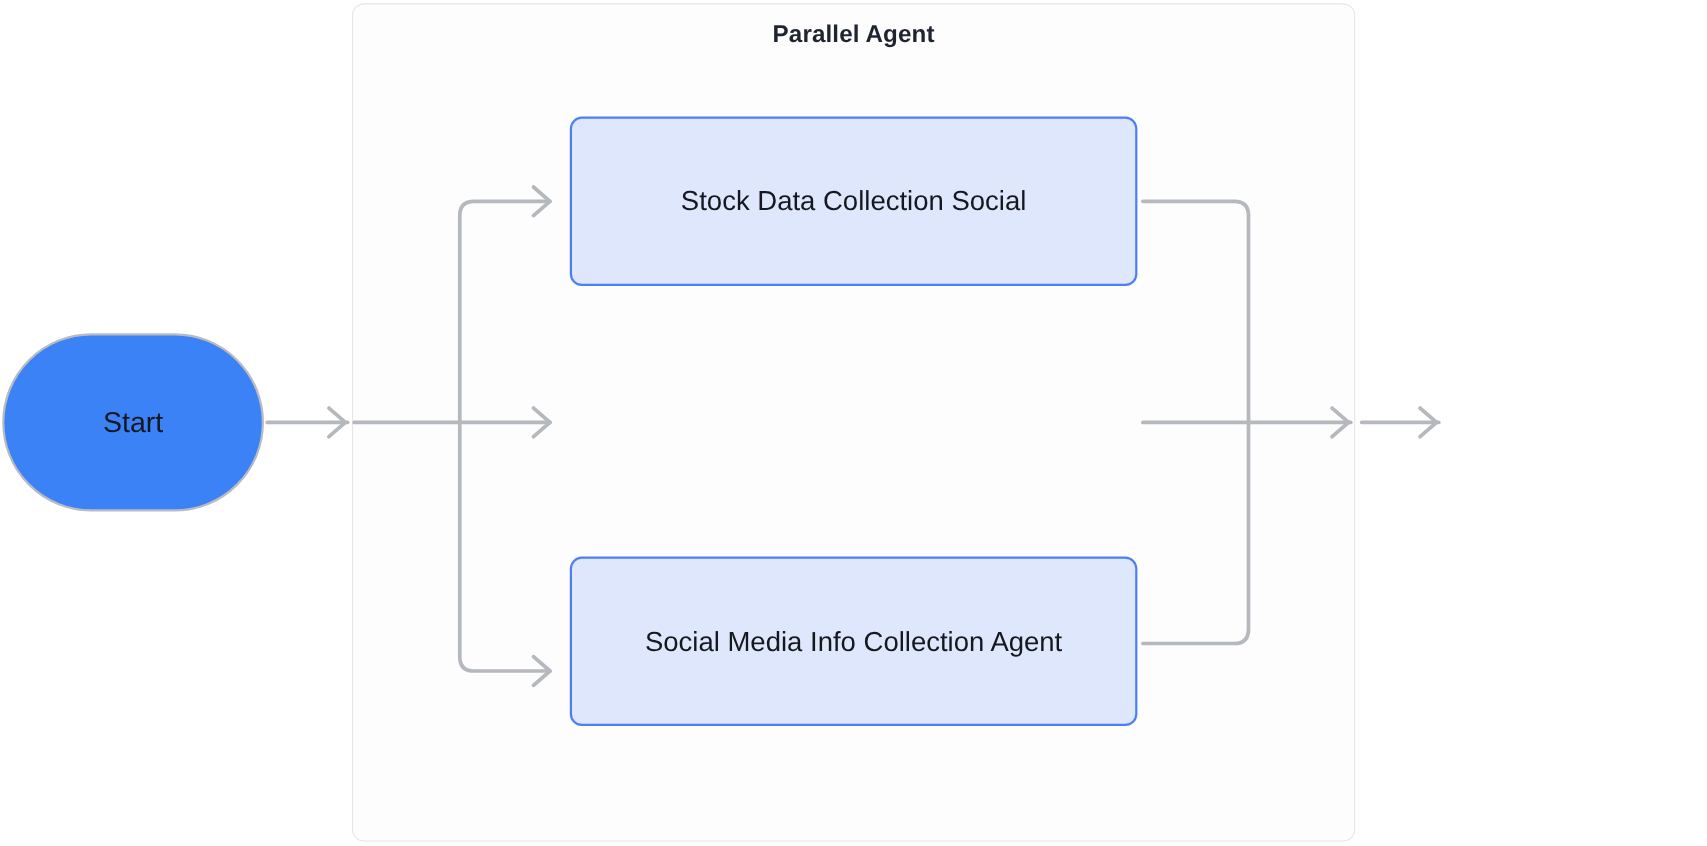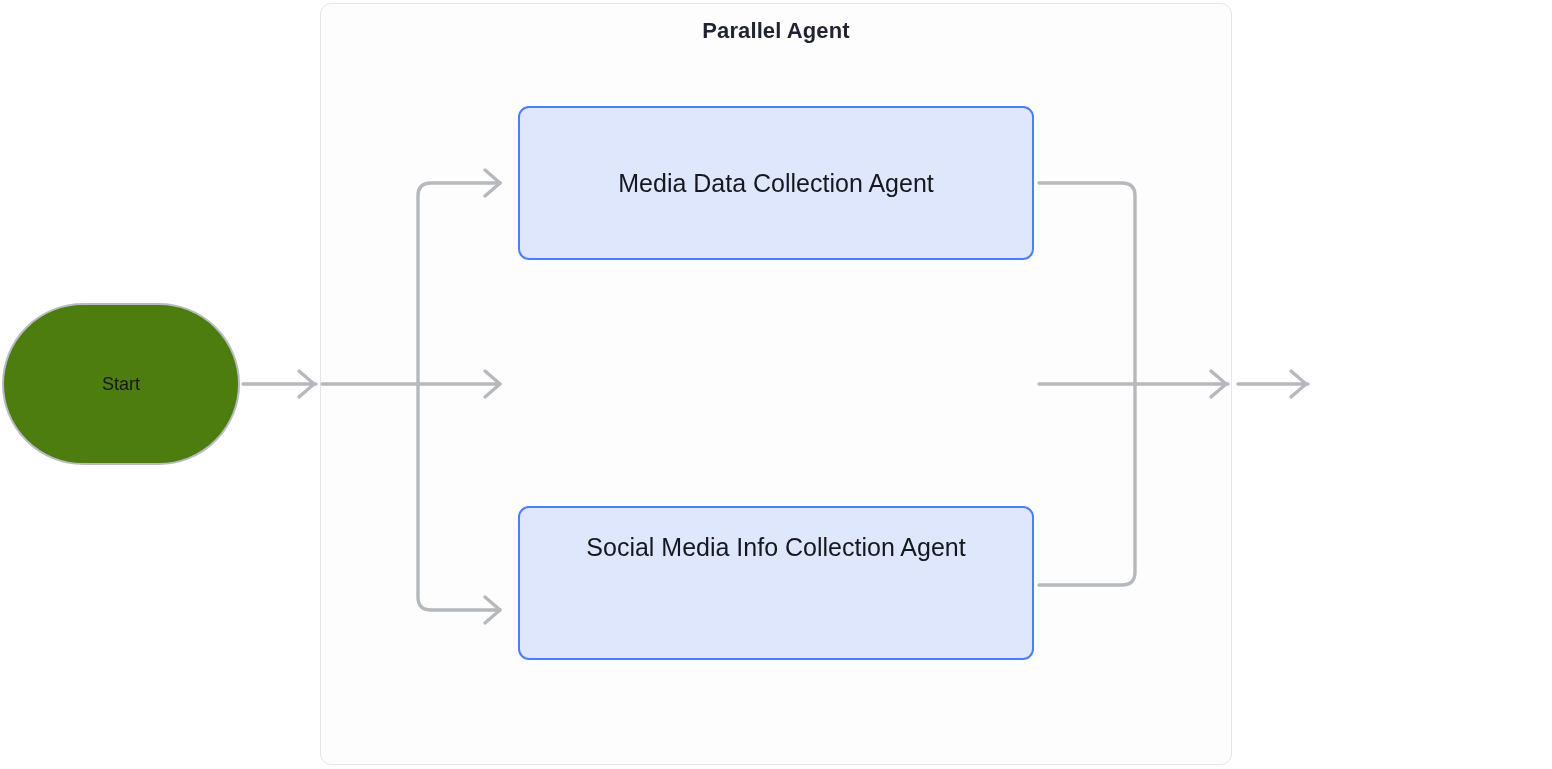--- a/index.html
+++ b/index.html
@@ -47,28 +47,28 @@
     text-align: center;
     font-size: 22px;
     font-weight: bold;
     color: #1f2430;
     letter-spacing: 0.1px;
   }
 
   
   .terminal {
     position: absolute;
-    background: #4d7c0f;
+    background: #3b82f6;
     border: 2.2px solid #b8bcc2;
     border-radius: 999px;
     box-sizing: border-box;
     display: flex;
     align-items: center;
     justify-content: center;
-    font-size: 18px;
+    font-size: 26px;
     color: #15181e;
   }
   .terminal.start {
     left: 2px;
     top: 303px;
     width: 238px;
     height: 162px;
   }
   .terminal.end {
     left: 1311px;
@@ -88,21 +88,21 @@
     border-radius: 11px;
     box-sizing: border-box;
     display: flex;
     align-items: center;
     justify-content: center;
     font-size: 25px;
     color: #15181e;
   }
   .agent-box.b1 { top: 106px; }
   .agent-box.b2 { top: 306px; }
-  .agent-box.b3 { top: 506px; align-items: flex-start; padding-top: 25px; }
+  .agent-box.b3 { top: 506px; align-items: flex-start; padding-top: 62px; }
 </style>
 </head>
 <body>
 
 <div id="stage">
 
   <div class="group-box"></div>
   <div class="group-title">Parallel Agent</div>
 
   <svg id="wires" viewBox="0 0 1552 769" xmlns="http://www.w3.org/2000/svg">
@@ -132,19 +132,19 @@
       <path d="M1238 384 H 1308"></path>
       <polyline points="1291,371 1306,384 1291,397"></polyline>
     </g>
   </svg>
 
   <div class="terminal start">
     <span>Start</span>
   </div>
 
   <div class="agent-box b1">
-    <span>Media Data Collection Agent</span>
+    <span>Stock Data Collection Social</span>
   </div>
   <div class="agent-box b3">
     <span>Social Media Info Collection Agent</span>
   </div>
 
 </div>
 
 </body></html>

